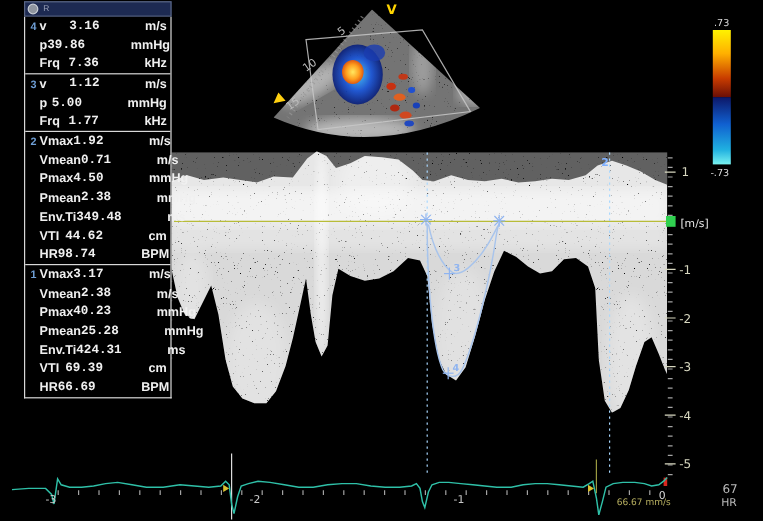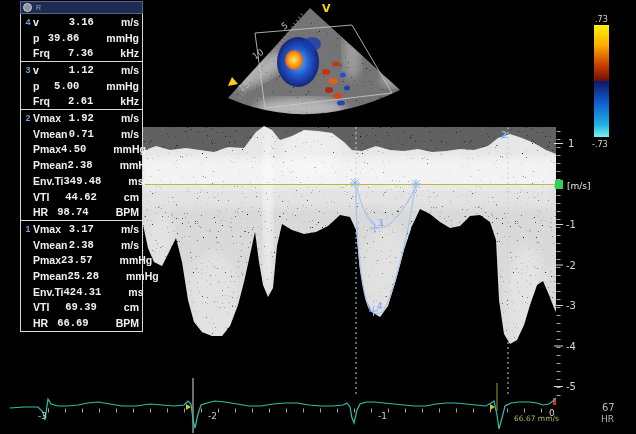--- a/index.html
+++ b/index.html
@@ -11,21 +11,21 @@
   #mtitle{height:11px;background:#1d2a52;border:1px solid #5a6684;display:flex;align-items:center;padding:0 2px;}
   .circ{width:7px;height:7px;border-radius:50%;background:#8f959f;border:1px solid #c9ced6;margin-right:4px;}
   .glyph{color:#9aa2b8;font-size:7px;line-height:7px;}
   #mbody{display:flex;flex-direction:column;height:317px;background:#000;border:1px solid #d8d8d8;border-top:none;}
   .mgroup{display:flex;flex-direction:column;border-top:1px solid #d8d8d8;}
   .mgroup:first-child{border-top:none;}
   .mrow{flex:1;display:flex;align-items:center;padding:0 3px 0 2px;
         font-size:10.5px;font-weight:bold;color:#f0f0f0;white-space:nowrap;}
   .mnum{width:10px;font-size:9px;font-weight:bold;color:#6f9fd6;text-align:center;flex:none;}
   .mval{margin-left:auto;font-family:Liberation Mono, monospace;}
-  .munit{margin-left:3px;padding-left:24px;}
+  .munit{margin-left:14px;padding-left:24px;}
   text{font-family:"DejaVu Sans",sans-serif;}
 </style>
 </head>
 <body>
 
 <div id="screen">
 
   <svg id="spectral-svg" width="636" height="434" viewBox="0 0 636 434">
     <defs>
       <filter id="speckle" x="-2%" y="-2%" width="104%" height="104%">
@@ -238,21 +238,21 @@
           </div>
           <div class="mrow">
             <span class="mnum"></span>
             <span class="mlabel">p</span>
             <span class="mval">5.00</span>
             <span class="munit">mmHg</span>
           </div>
           <div class="mrow">
             <span class="mnum"></span>
             <span class="mlabel">Frq</span>
-            <span class="mval">2.61</span>
+            <span class="mval">1.77</span>
             <span class="munit">kHz</span>
           </div>
         </div>
         <div class="mgroup" style="flex: 7 1 0%;">
           <div class="mrow">
             <span class="mnum">2</span>
             <span class="mlabel">Vmax</span>
             <span class="mval">1.92</span>
             <span class="munit">m/s</span>
           </div>
@@ -302,21 +302,21 @@
           </div>
           <div class="mrow">
             <span class="mnum"></span>
             <span class="mlabel">Vmean</span>
             <span class="mval">2.38</span>
             <span class="munit">m/s</span>
           </div>
           <div class="mrow">
             <span class="mnum"></span>
             <span class="mlabel">Pmax</span>
-            <span class="mval">23.57</span>
+            <span class="mval">40.23</span>
             <span class="munit">mmHg</span>
           </div>
           <div class="mrow">
             <span class="mnum"></span>
             <span class="mlabel">Pmean</span>
             <span class="mval">25.28</span>
             <span class="munit">mmHg</span>
           </div>
           <div class="mrow">
             <span class="mnum"></span>

